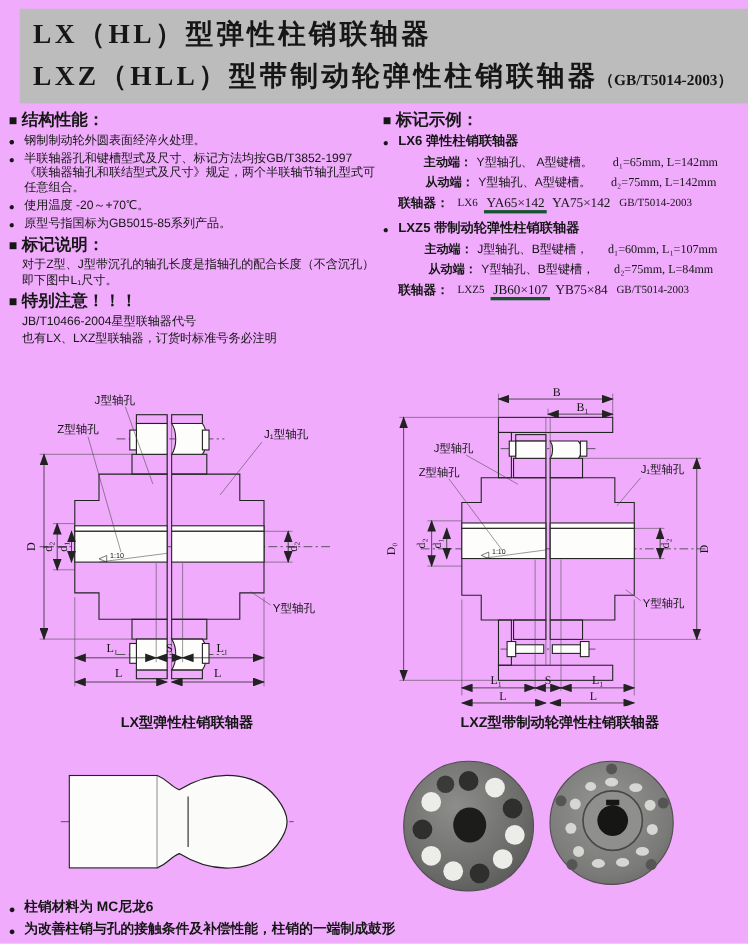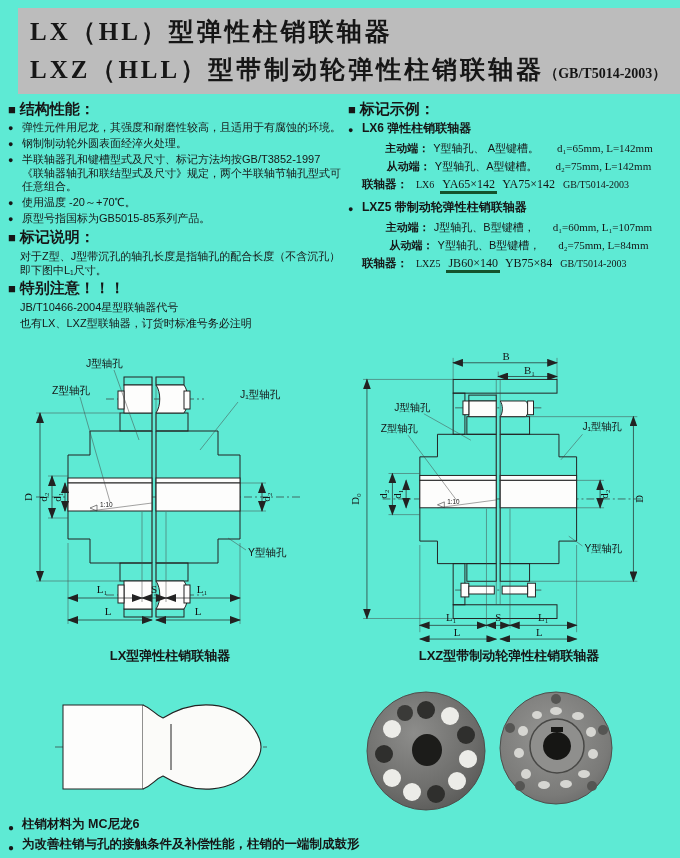--- a/index.html
+++ b/index.html
@@ -1,16 +1,16 @@
 <!DOCTYPE html>
 <html><head>
 <meta charset="utf-8">
 <style>
   html,body{margin:0;padding:0;}
-  .page{position:relative;width:680px;height:858px;background:#5eead4;overflow:hidden;
+  .page{position:relative;width:680px;height:858px;background:#f0abfc;overflow:hidden;
         font-family:"Liberation Sans",sans-serif;color:#161616;}
   
   .header{position:absolute;left:18px;top:8px;width:662px;height:86px;background:#bcbcbc;
           padding:5px 0 0 12px;box-sizing:border-box;}
   .h-line{font-family:"Liberation Serif",serif;font-weight:bold;font-size:25px;
           letter-spacing:3px;line-height:38px;white-space:nowrap;}
   .h-std{font-size:14px;letter-spacing:0px;font-weight:bold;}
   
   .col-left{position:absolute;left:8px;top:99px;width:334px;}
   .col-right{position:absolute;left:348px;top:99px;width:328px;}
@@ -63,21 +63,21 @@
     <div class="h-line">LX（HL）型弹性柱销联轴器</div>
     <div class="h-line"><span>LXZ（HLL）型带制动轮弹性柱销联轴器</span><span class="h-std">（GB/T5014-2003）</span></div>
   </div>
 
   <div class="col-left">
     <div class="sec-head">
       <span class="sq">■</span>
       <span>结构性能：</span>
     </div>
     <ul class="blist">
-      <li><span class="dot">●</span><span>弹性元件用尼龙，其强度和耐磨性较高，且适用于有腐蚀的环境。</span></li>
+      <li><span class="dot">●</span></li>
       <li><span class="dot">●</span><span>钢制制动轮外圆表面经淬火处理。</span></li>
       <li><span class="dot">●</span><span>半联轴器孔和键槽型式及尺寸、标记方法均按GB/T3852-1997 《联轴器轴孔和联结型式及尺寸》规定，两个半联轴节轴孔型式可任意组合。</span></li>
       <li><span class="dot">●</span><span>使用温度 -20～+70℃。</span></li>
       <li><span class="dot">●</span><span>原型号指国标为GB5015-85系列产品。</span></li>
     </ul>
     <div class="sec-head">
       <span class="sq">■</span>
       <span>标记说明：</span>
     </div>
     <div class="note-body">对于Z型、J型带沉孔的轴孔长度是指轴孔的配合长度（不含沉孔）即下图中L₁尺寸。</div>
@@ -133,21 +133,21 @@
       </div>
       <div class="ex-row">
         <span class="lab">从动端：</span>
         <span>Y型轴孔、B型键槽，</span>
         <span class="dims">d₂=75mm, L=84mm</span>
       </div>
       <div class="ex-res">
         <span class="lab">联轴器：</span>
         <span class="code">LXZ5</span>
         <span class="frac">
-          <span class="top">JB60×140</span>
+          <span class="top">JB60×107</span>
           <span class="bot">YB75×84</span>
         </span>
         <span class="code">GB/T5014-2003</span>
       </div>
     </div>
   </div>
 
   <div class="draw draw-left">
     <svg width="336" height="290" viewBox="0 0 336 290">
       <defs>

